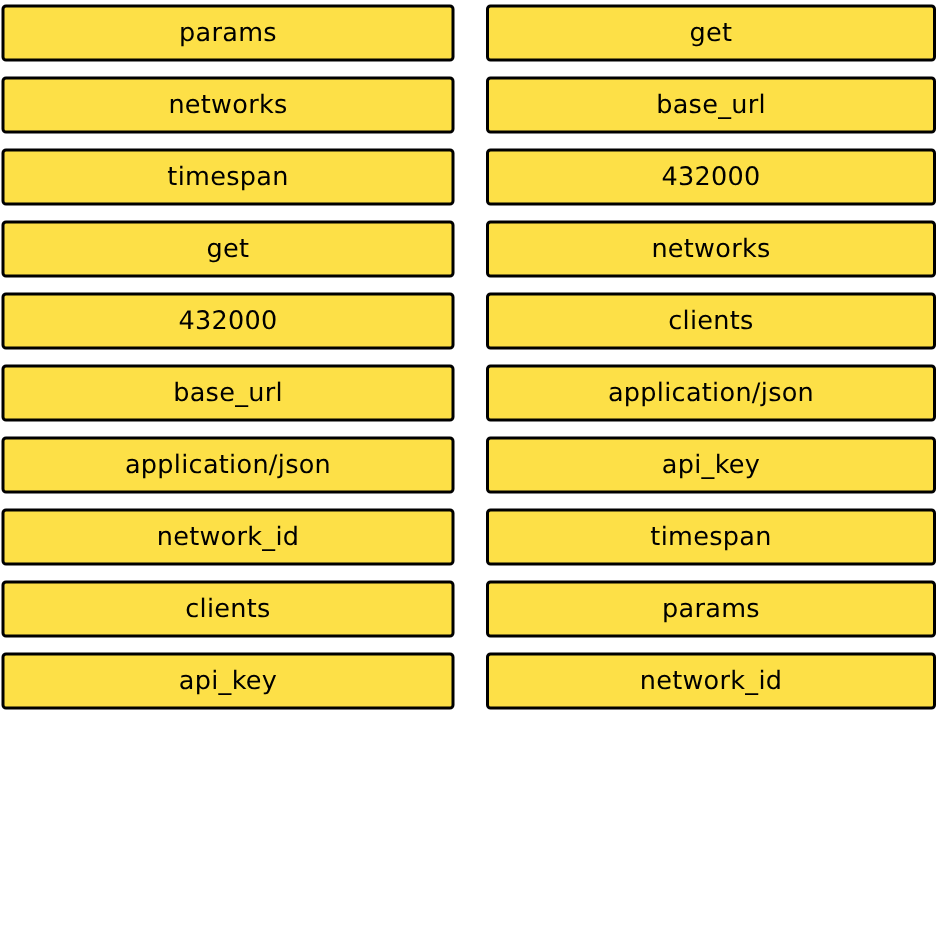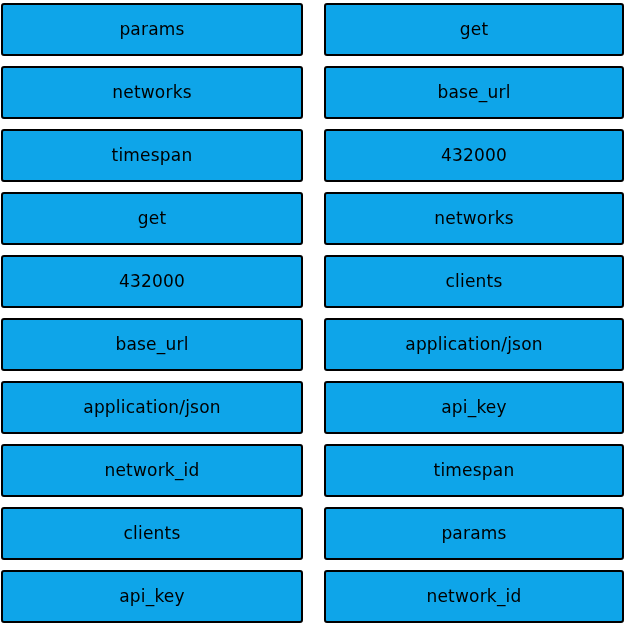--- a/index.html
+++ b/index.html
@@ -32,23 +32,23 @@
   .col-left {
     width: 302px;
     margin-left: 1px;
   }
   .col-right {
     width: 300px;
     margin-right: 2px;
   }
   .tile {
     box-sizing: border-box;
-    height: 53px;
+    height: 38px;
     margin-bottom: 10px;
-    background: #0ea5e9;
+    background: #fde047;
     border: 2px solid #000000;
     border-radius: 3px;
     display: flex;
     align-items: center;
     justify-content: center;
     color: #000000;
     font-size: 17px;
     letter-spacing: 0.2px;
     line-height: 1;
     user-select: none;

